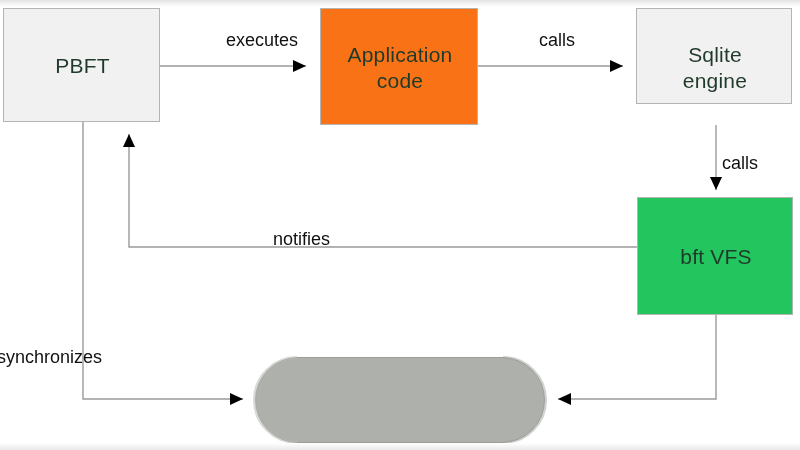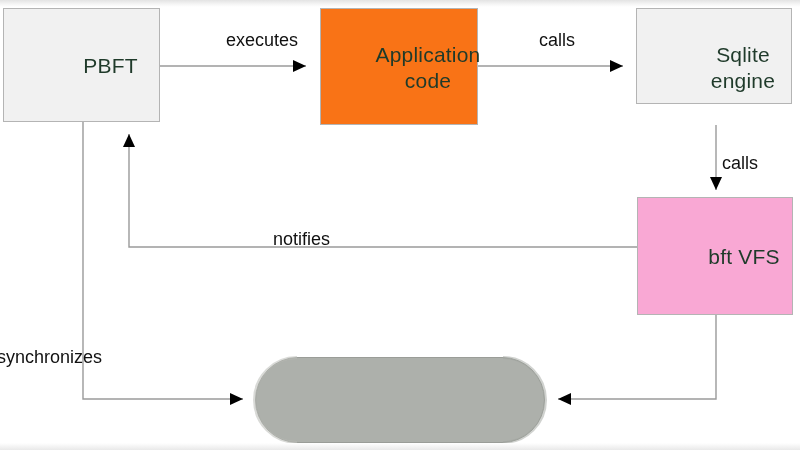--- a/index.html
+++ b/index.html
@@ -30,21 +30,20 @@
     align-items: center;
     justify-content: center;
     text-align: center;
     color: #1f3a2a;
     font-family: "Liberation Sans", sans-serif;
     font-size: 21px;
     line-height: 26px;
     letter-spacing: 0.2px;
     pointer-events: none;
     white-space: pre-line;
-    margin-left: 28px;
   }
   .edge-label {
     position: absolute;
     color: #111111;
     font-family: "Liberation Sans", sans-serif;
     font-size: 18px;
     line-height: 22px;
     white-space: nowrap;
   }
   .node-box {
@@ -117,21 +116,21 @@
   <div class="node-box" style="left:320px; top:8px; width:158px; height:117px; background:#f97316; border:1px solid #b4b4b4;">
     <div class="node-label" style="left:0; top:0; width:158px; height:117px;">Application
 code</div>
   </div>
 
   <div class="node-box" style="left:636px; top:8px; width:156px; height:96px; background:#f1f1f1; border:1px solid #b4b4b4;">
     <div class="node-label" style="left:0; top:0; width:156px; height:117px;">Sqlite
 engine</div>
   </div>
 
-  <div class="node-box" style="left:637px; top:197px; width:156px; height:118px; background:#f9a8d4; border:1px solid #b4b4b4;">
+  <div class="node-box" style="left:637px; top:197px; width:156px; height:118px; background:#22c55e; border:1px solid #b4b4b4;">
     <div class="node-label" style="left:0; top:0; width:156px; height:118px;">bft VFS</div>
   </div>
 
 
   <div class="edge-label" style="left:210px; top:29px;margin-left:16px;">executes</div>
 
   <div class="edge-label" style="left:539px; top:29px;">calls</div>
 
   <div class="edge-label" style="left:722px; top:152px;">calls</div>
 

